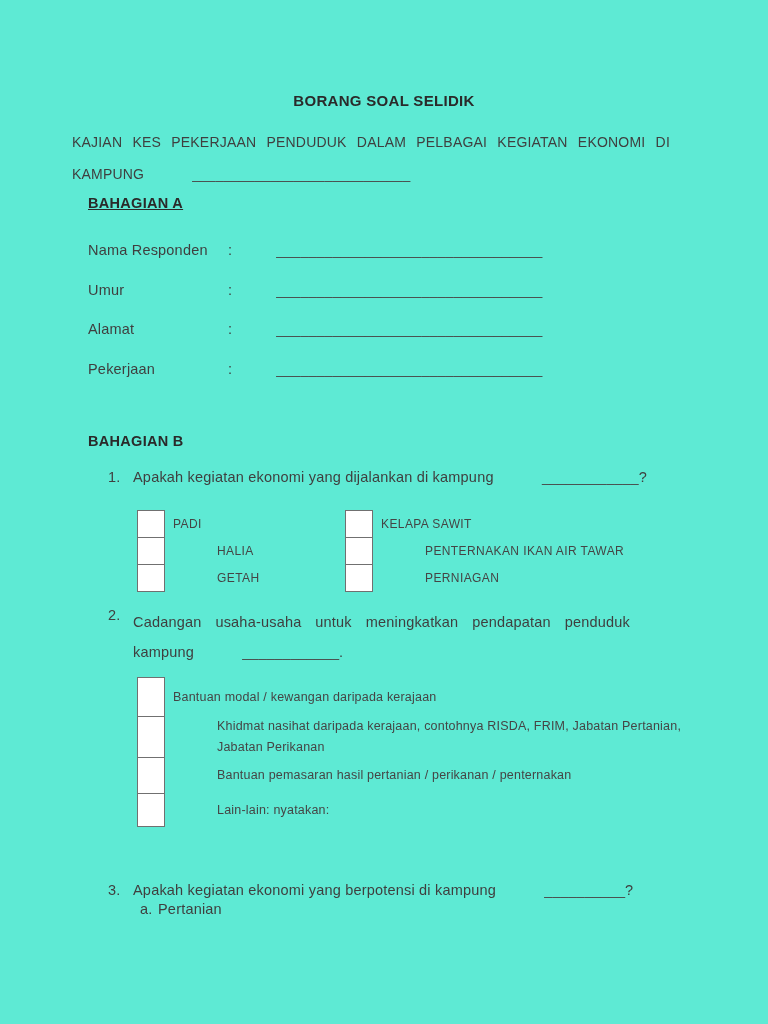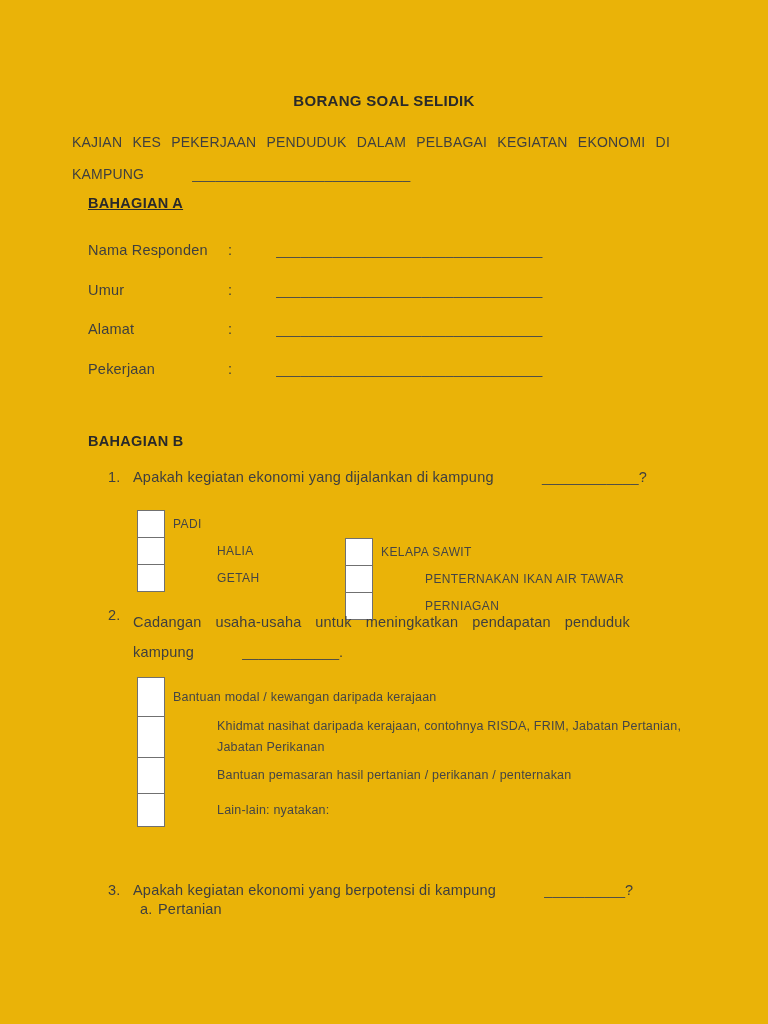--- a/index.html
+++ b/index.html
@@ -1,20 +1,20 @@
 <!DOCTYPE html>
 <html><head>
 <meta charset="utf-8">
 <style>
   html, body { margin: 0; padding: 0; background: #ffffff; }
   .page {
     position: relative;
     width: 768px;
     height: 1024px;
-    background: #eab308;
+    background: #5eead4;
     font-family: "Liberation Sans", sans-serif;
     color: #3f3f3f;
     overflow: hidden;
   }
   .form-title {
     position: absolute;
     top: 92px; left: 0;
     width: 768px;
     text-align: center;
     font-size: 15px;
@@ -63,21 +63,21 @@
     letter-spacing: 0.2px;
   }
   .q-number { width: 25px; flex: 0 0 25px; }
   .q1 { top: 469px; }
   .q3 { top: 882px; }
   .q2 { top: 607px; }
   .q2 .q-body { width: 497px; line-height: 30px; }
   .q2 .q-line2 { text-align: left; }
   .opt-group { position: absolute; display: flex; flex-direction: column; }
   .q1-left  { top: 510px; left: 137px; }
-  .q1-right { top: 510px; left: 345px; margin-top: 28px; }
+  .q1-right { top: 510px; left: 345px; }
   .q2-opts  { top: 677px; left: 137px; }
   .opt-row { display: flex; align-items: center; }
   .opt-row + .opt-row { margin-top: -1px; gap: 44px; }
   .checkbox {
     flex: 0 0 28px;
     width: 28px;
     border: 1px solid #707070;
     box-sizing: border-box;
     background: #ffffff;
     align-self: stretch;

